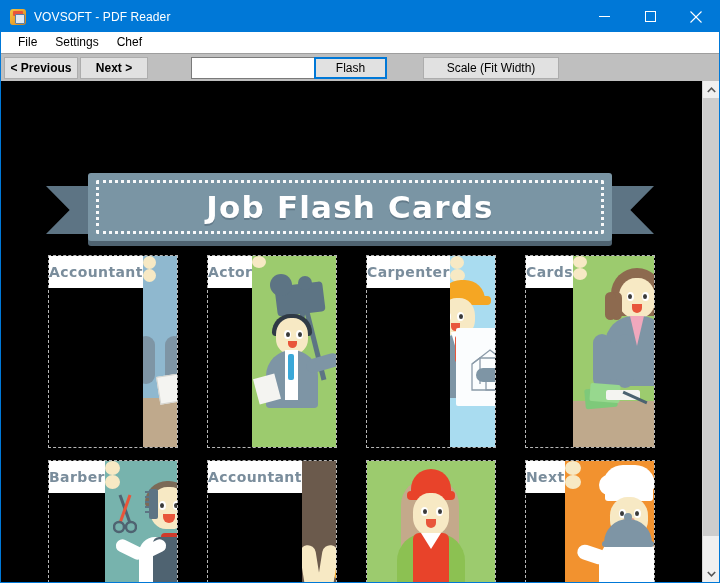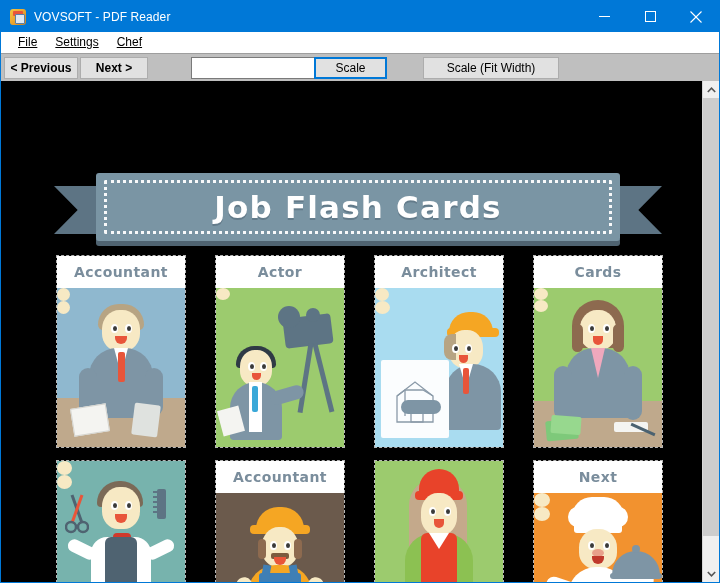--- a/index.html
+++ b/index.html
@@ -72,21 +72,21 @@
   .menubar {
     height: 21px;
     background: #ffffff;
     display: flex;
     align-items: center;
     padding-left: 8px;
     flex: 0 0 auto;
     font-size: 12px;
     color: #000000;
   }
-  .menu-item { padding: 3px 9px; line-height: 21px; white-space: nowrap; text-decoration: underline; }
+  .menu-item { padding: 3px 9px; line-height: 21px; white-space: nowrap; }
 
   
   .toolbar {
     height: 28px;
     background: #bfbfbf;
     border-top: 1px solid #9e9e9e;
     display: flex;
     align-items: center;
     flex: 0 0 auto;
     position: relative;
@@ -129,21 +129,20 @@
     position: relative;
     background: #000000;
     overflow: hidden;
   }
   .page {
     position: absolute;
     left: 0; top: 0;
     width: 703px;
     height: 100%;
     background: #000000;
-    margin-left: 8px;
   }
 
   
   .ribbon { position: absolute; left: 45px; top: 92px; width: 608px; height: 70px; }
   .ribbon-tail {
     position: absolute; top: 13px;
     width: 74px; height: 48px;
     background: #5d7484;
   }
   .ribbon-tail.left  { left: 0;  clip-path: polygon(0 0, 100% 0, 100% 100%, 0 100%, 32% 50%); }
@@ -179,21 +178,21 @@
 
   
   .grid {
     position: absolute;
     left: 48px; top: 175px;
     width: 608px;
   }
   .grid-row { display: flex; gap: 31px; margin-bottom: 14px; }
   .card {
     width: 128px; height: 191px;
-    display: flex; flex-direction: column;
+    display: flex; flex-direction: row;
     outline: 1px dashed #b6b6b6;
   }
   .card-label {
     height: 32px;
     background: #ffffff;
     display: flex; align-items: center; justify-content: center;
     color: #7a8d9c;
     font-size: 14px;
     font-weight: bold;
     font-family: "DejaVu Sans", sans-serif;
@@ -266,21 +265,21 @@
   <div class="menubar">
     <div class="menu-item">File</div>
     <div class="menu-item">Settings</div>
     <div class="menu-item">Chef</div>
   </div>
 
   <div class="toolbar">
     <div class="tb-btn btn-prev">&lt; Previous</div>
     <div class="tb-btn btn-next">Next &gt;</div>
     <input class="search-input" type="text" value="" placeholder="" style="">
-    <div class="tb-btn btn-search plain">Scale</div>
+    <div class="tb-btn btn-search plain">Flash</div>
     <div class="tb-btn btn-scale plain">Scale (Fit Width)</div>
   </div>
 
   <div class="viewer">
     <div class="page">
 
       <div class="ribbon">
         <div class="ribbon-tail left"></div>
         <div class="ribbon-tail right"></div>
         <div class="ribbon-shadow"></div>
@@ -331,21 +330,21 @@
               <div class="fig torso" style="left:14px;top:94px;width:52px;height:58px;background:#7e95a5"></div>
               <div class="fig" style="left:33px;top:94px;width:13px;height:50px;background:#ffffff"></div>
               <div class="fig" style="left:36px;top:98px;width:6px;height:26px;background:#3aa8d8;border-radius:2px"></div>
               <div class="fig arm" style="left:54px;top:100px;width:34px;height:14px;background:#7e95a5;transform:rotate(-16deg)"></div>
               <div class="hand" style="left:85px;top:96px;width:14px;height:12px"></div>
               <div class="fig" style="left:4px;top:120px;width:22px;height:26px;background:#f4f4f1;transform:rotate(-15deg)"></div>
             </div>
           </div>
 
           <div class="card">
-            <div class="card-label">Architect</div>
+            <div class="card-label">Carpenter</div>
             <div class="card-art" style="background:#a9dcf0">
               <div class="fig" style="right:10px;top:24px;width:44px;height:20px;background:#f5a623;border-radius:22px 22px 0 0"></div>
               <div class="fig" style="right:4px;top:40px;width:52px;height:9px;background:#f5a623;border-radius:4px"></div>
               <div class="fig head" style="right:20px;top:42px;width:34px;height:38px;background:#f7e9c4"></div>
               <div class="fig hair" style="right:47px;top:46px;width:12px;height:26px;background:#b7a483;border-radius:8px 0 0 8px"></div>
               <div class="eye" style="right:44px;top:56px"></div>
               <div class="eye" style="right:31px;top:56px"></div>
               <div class="mouth" style="right:35px;top:67px;width:9px;height:8px"></div>
               <div class="fig torso" style="right:2px;top:76px;width:56px;height:66px;background:#7e95a5"></div>
               <div class="fig" style="right:30px;top:76px;width:14px;height:24px;background:#ffffff;clip-path:polygon(0 0,100% 0,50% 100%)"></div>
@@ -384,20 +383,21 @@
               <div class="fig" style="left:17px;top:128px;width:30px;height:18px;background:#97d88e;border-radius:2px;transform:rotate(4deg)"></div>
               <div class="fig" style="right:14px;top:134px;width:34px;height:10px;background:#f4f4f1;border-radius:2px"></div>
               <div class="fig" style="right:6px;top:140px;width:26px;height:3px;background:#4b6270;transform:rotate(24deg)"></div>
             </div>
           </div>
         </div>
 
         <div class="grid-row">
 
           <div class="card">
+            <div class="card-label">Barber</div>
             <div class="card-art" style="background:#77b3ad">
               <div class="fig hair" style="left:40px;top:20px;width:46px;height:26px;background:#7b6a57;border-radius:22px 22px 4px 4px"></div>
               <div class="fig head" style="left:45px;top:26px;width:38px;height:42px;background:#f7e9c4"></div>
               <div class="eye" style="left:54px;top:40px"></div>
               <div class="eye" style="left:68px;top:40px"></div>
               <div class="mouth" style="left:58px;top:53px;width:12px;height:9px"></div>
               <div class="fig" style="left:56px;top:72px;width:18px;height:9px;background:#cf3a2c;border-radius:4px"></div>
               <div class="fig" style="left:34px;top:76px;width:60px;height:56px;background:#ffffff;border-radius:16px 16px 0 0"></div>
               <div class="fig" style="left:48px;top:76px;width:32px;height:56px;background:#4f6371;border-radius:6px 6px 0 0"></div>
 

